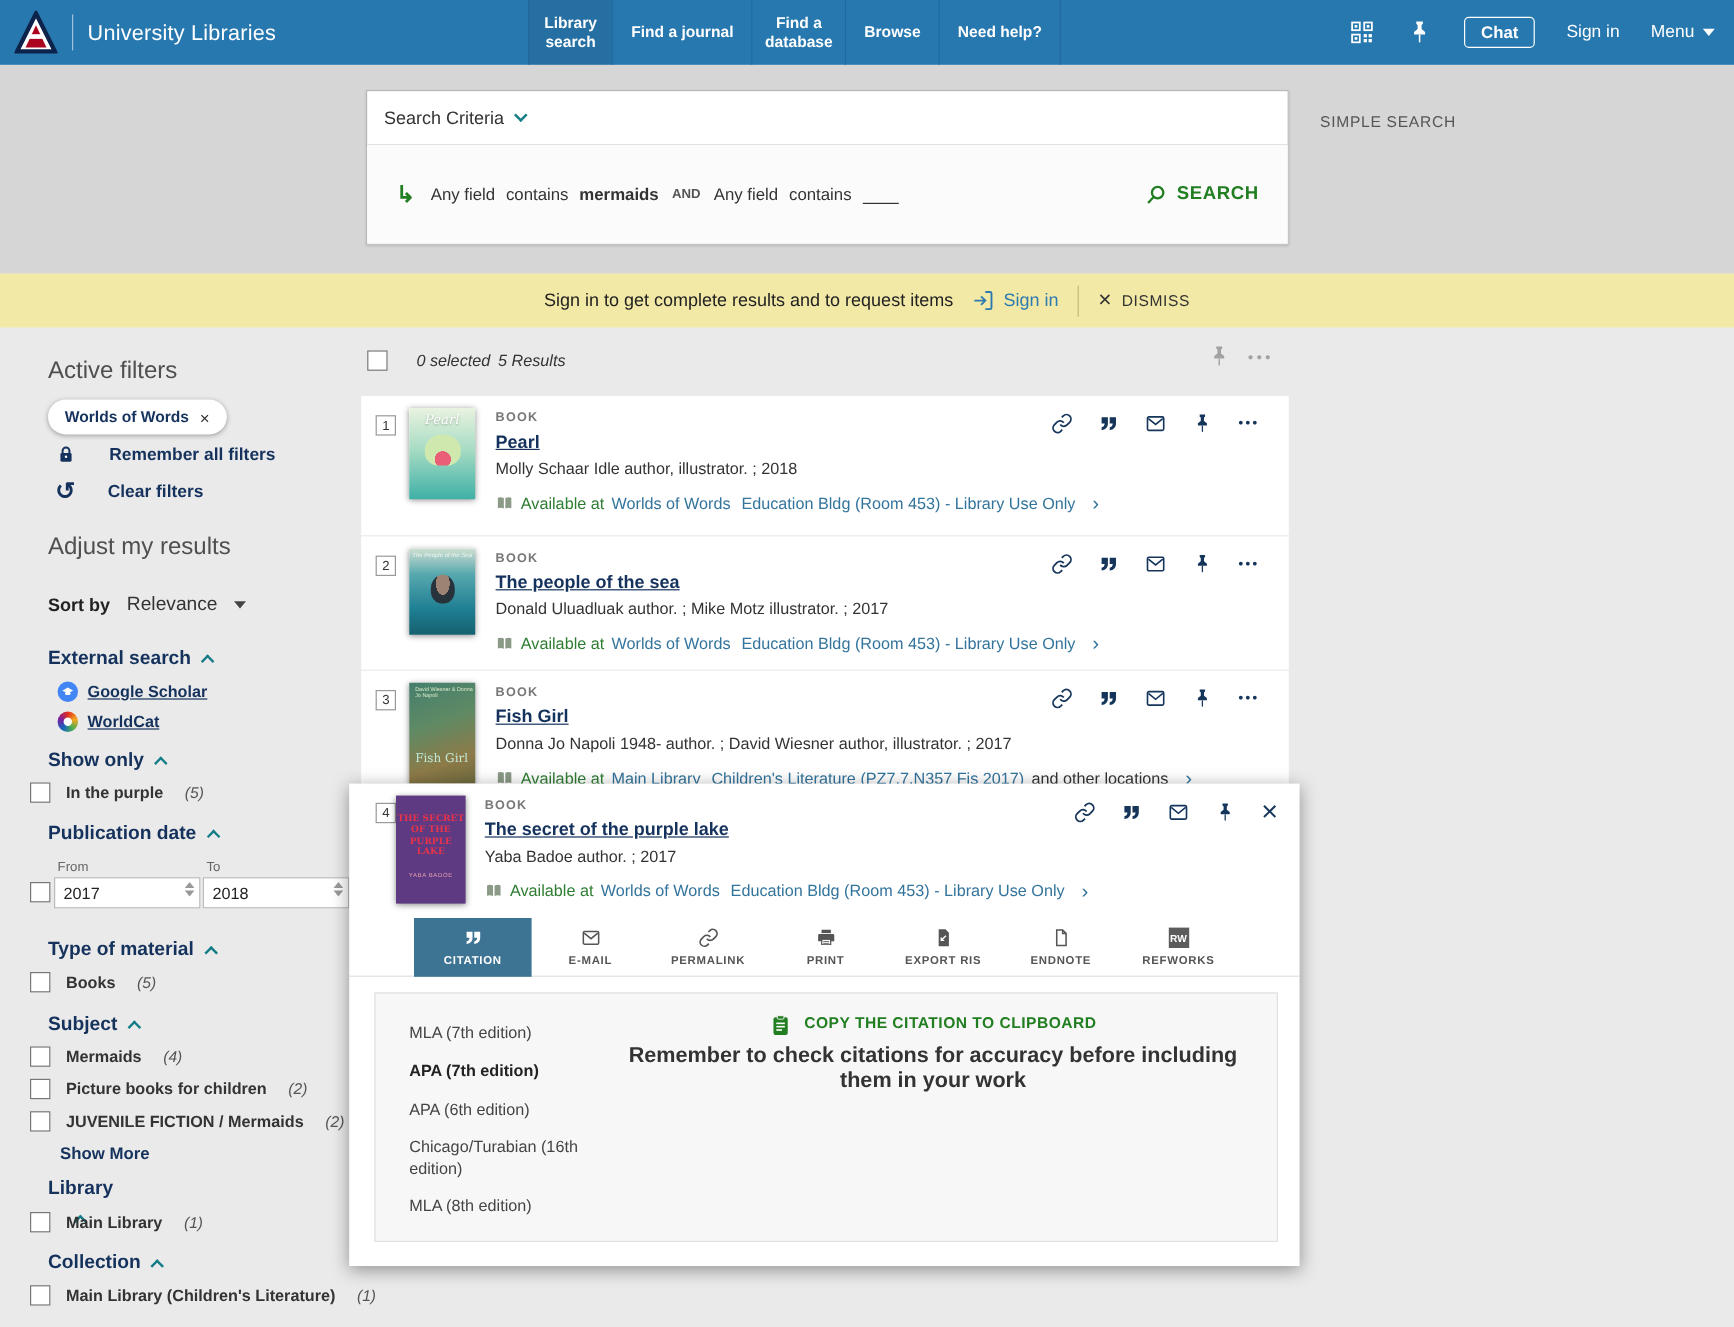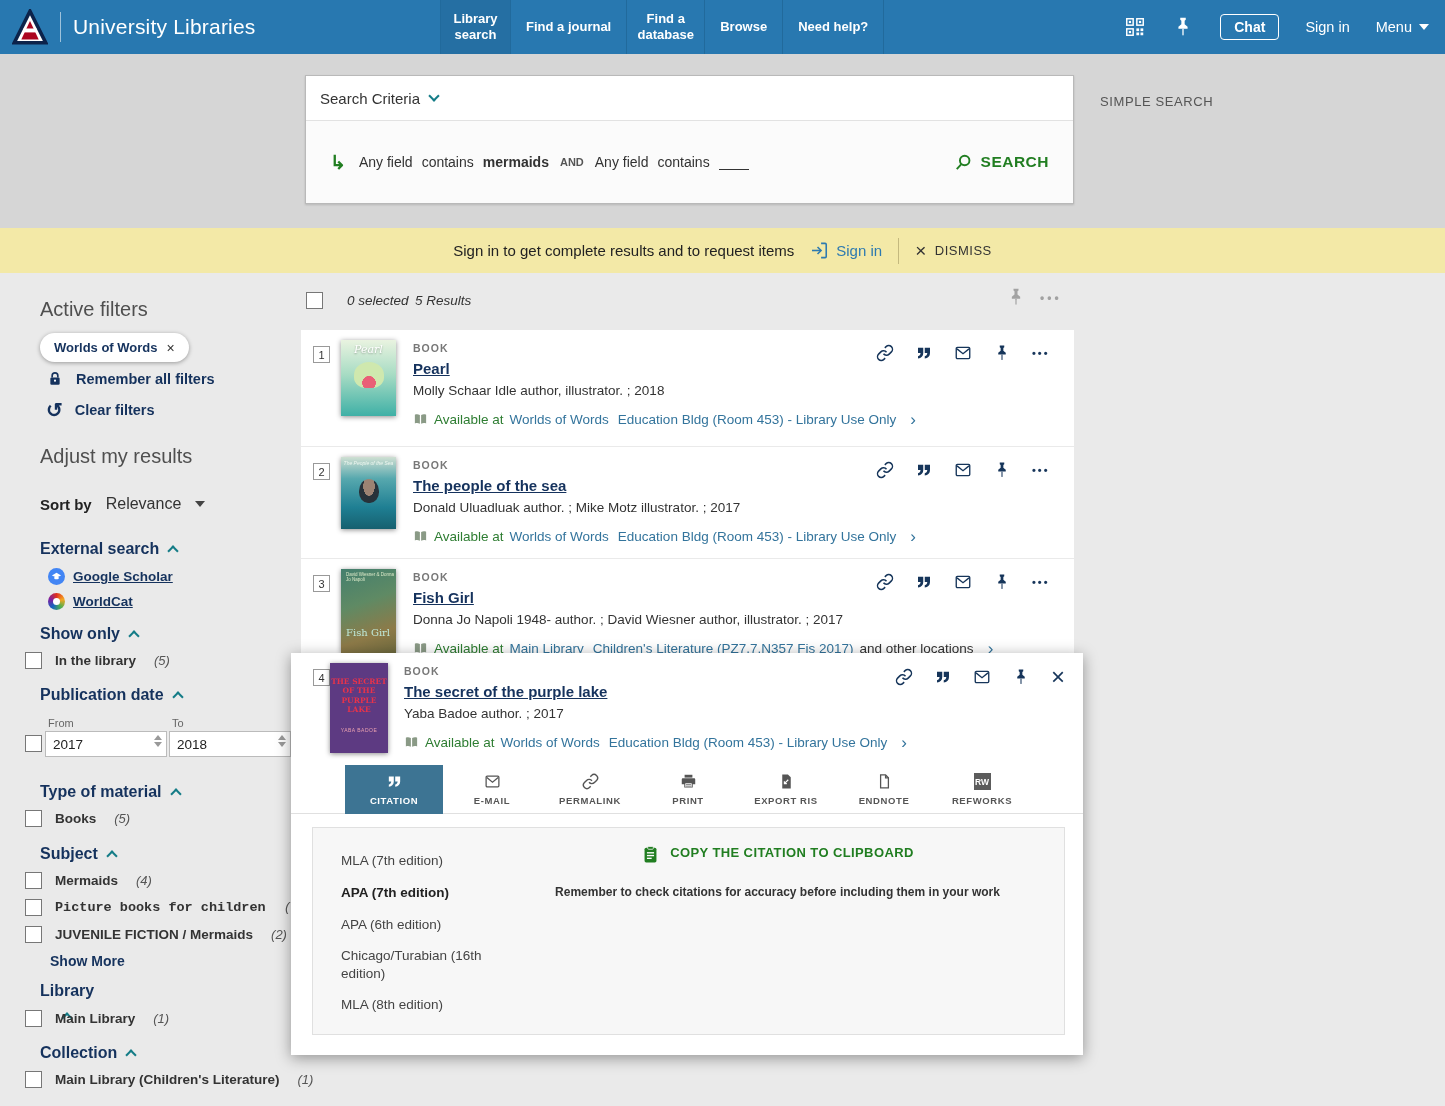--- a/index.html
+++ b/index.html
@@ -4,21 +4,21 @@
 <style>
   * { margin:0; padding:0; box-sizing:border-box; }
   html,body { width:1445px; height:1106px; }
   body { font-family:"Liberation Sans", sans-serif; background:#e9e9e9; position:relative; overflow:hidden; color:#333; }
 
   
   .topbar { position:absolute; left:0; top:0; width:1445px; height:54px; background:#2878b0; display:flex; align-items:center; z-index:30; }
   .brand-wrap { display:flex; align-items:center; gap:12px; padding-left:12px; width:440px; }
   .ua-logo { width:36px; height:38px; display:flex; align-items:center; justify-content:center; cursor:pointer; }
   .brand-divider { width:1px; height:30px; background:rgba(255,255,255,.55); }
-  .brand { color:#fff; font-size:21px; letter-spacing:.2px; }
+  .brand { color:#fff; font-size:18px; letter-spacing:.2px; }
   .topnav { display:flex; height:54px; align-items:stretch; }
   .nav-item { display:flex; align-items:center; justify-content:center; text-align:center; color:#fff; font-size:13px; font-weight:700; padding:0 15px; border-left:1px solid #216a9c; cursor:pointer; line-height:1.25; }
   .nav-item.last { border-right:1px solid #216a9c; }
   .nav-item.active { background:rgba(0,0,0,.07); }
   .nav-narrow { width:70px; padding:0 6px; }
   .nav-narrow2 { width:78px; padding:0 6px; }
   .topbar-right { margin-left:auto; display:flex; align-items:center; gap:26px; padding-right:16px; color:#fff; }
   .hd-ic { width:22px; height:22px; color:#fff; cursor:pointer; display:flex; }
   .hd-ic svg { width:100%; height:100%; }
   .chat-btn { border:1.5px solid #fff; border-radius:4px; color:#fff; font-size:14px; font-weight:700; padding:4px 13px; cursor:pointer; background:transparent; }
@@ -53,21 +53,21 @@
   .xchar { font-size:19px; font-weight:400; line-height:1; }
 
   
   .content { position:absolute; left:0; top:273px; width:1445px; height:833px; background:#eaeaea; }
 
   
   .sb { position:absolute; font-size:14px; }
   .sb-h1 { font-size:20px; color:#4f4f4f; }
   .chip { display:inline-flex; align-items:center; gap:9px; background:#fff; border-radius:16px; padding:7px 14px; box-shadow:0 1px 4px rgba(0,0,0,.35); font-size:13px; font-weight:700; color:#15325d; cursor:pointer; }
   .chip .xchar { font-size:14px; color:#333; }
-  .sb-act { display:flex; align-items:center; gap:12px; color:#15325d; font-weight:700; font-size:14.5px; cursor:pointer; }
+  .sb-act { display:flex; align-items:center; gap:27px; color:#15325d; font-weight:700; font-size:14.5px; cursor:pointer; }
   .sb-act svg { width:18px; height:18px; }
   .undo-ic { font-size:20px; font-weight:700; color:#15325d; line-height:1; }
   .sort-row { display:flex; align-items:center; gap:14px; }
   .sort-lb { font-weight:700; font-size:15px; color:#222; }
   .sort-val { font-size:16px; color:#333; cursor:pointer; display:flex; align-items:center; gap:14px; }
   .tri-dk { width:0; height:0; border-left:5px solid transparent; border-right:5px solid transparent; border-top:6px solid #444; }
   .sb-sec { display:flex; align-items:center; gap:10px; color:#15325d; font-weight:700; font-size:16px; cursor:pointer; }
   .ext-link { display:flex; align-items:center; gap:8px; cursor:pointer; }
   .ext-link a { color:#15325d; font-weight:700; font-size:13.5px; text-decoration:underline; }
   .gs-ic { width:17px; height:17px; border-radius:50%; background:#4285f4; display:flex; align-items:center; justify-content:center; }
@@ -139,21 +139,21 @@
 
   
   .cite-panel { position:absolute; left:21px; top:174px; width:753px; height:208px; background:#f7f7f7; border:1px solid #e0e0e0; }
   .style-item { position:absolute; left:28px; font-size:13.5px; color:#444; cursor:pointer; width:150px; line-height:1.3; }
   .style-item.sel { font-weight:700; color:#222; }
   .cite-right { position:absolute; left:188px; top:0; width:553px; text-align:center; }
   .cite-box { margin:22px auto 0; width:272px; min-height:54px; background:#fff; border:1px solid #b9b9b9; display:flex; align-items:center; justify-content:center; font-size:13.5px; color:#444; padding:8px 10px; }
   .cite-it { font-style:italic; }
   .copy-row { margin-top:17px; display:inline-flex; align-items:flex-start; gap:10px; color:#217e21; font-size:13px; font-weight:700; letter-spacing:.4px; cursor:pointer; }
   .copy-row svg { width:19px; height:19px; }
-  .reminder { margin-top:17px; font-size:12px; font-weight:700; color:#333; }
+  .reminder { margin-top:0; font-size:18px; font-weight:700; color:#333; }
 </style>
 </head>
 <body>
 
 <header class="topbar">
   <div class="brand-wrap">
     <div class="ua-logo">
       <svg viewBox="0 0 24 24">
           <polygon points="12,1.5 22.5,22.5 1.5,22.5" fill="#ffffff" stroke="#0c234b" stroke-width="2.4"></polygon>
           <polygon points="12,8 17.8,20.4 6.2,20.4" fill="#ab0520"></polygon>
@@ -294,21 +294,21 @@
     <span class="wc-ic"></span>
     <a>WorldCat</a>
   </div>
 
   <div class="sb sb-sec" style="left:40px; top:352px;">
     <span>Show only</span>
     <span class="chev up"></span>
   </div>
   <div class="sb cb-row" style="left:25px; top:379px;">
     <span class="cbox"></span>
-    <span class="cb-lb">In the library</span>
+    <span class="cb-lb">In the purple</span>
     <span class="cnt">(5)</span>
   </div>
 
   <div class="sb sb-sec" style="left:40px; top:413px;">
     <span>Publication date</span>
     <span class="chev up"></span>
   </div>
   <div class="yl" style="left:48px; top:444px;">From</div>
   <div class="yl" style="left:172px; top:444px;">To</div>
   <span class="cbox" style="position:absolute; left:25px; top:462px;"></span>
@@ -339,21 +339,21 @@
 
   <div class="sb sb-sec" style="left:40px; top:572px;">
     <span>Subject</span>
     <span class="chev up"></span>
   </div>
   <div class="sb cb-row" style="left:25px; top:599px;">
     <span class="cbox"></span>
     <span class="cb-lb">Mermaids</span>
     <span class="cnt">(4)</span>
   </div>
-  <div class="sb cb-row" style="left:25px; top:626px;font-family:Liberation Mono, monospace;">
+  <div class="sb cb-row" style="left:25px; top:626px;">
     <span class="cbox"></span>
     <span class="cb-lb">Picture books for children</span>
     <span class="cnt">(2)</span>
   </div>
   <div class="sb cb-row" style="left:25px; top:653px;">
     <span class="cbox"></span>
     <span class="cb-lb">JUVENILE FICTION / Mermaids</span>
     <span class="cnt">(2)</span>
   </div>
   <div class="sb show-more" style="left:50px; top:680px;">Show More</div>

